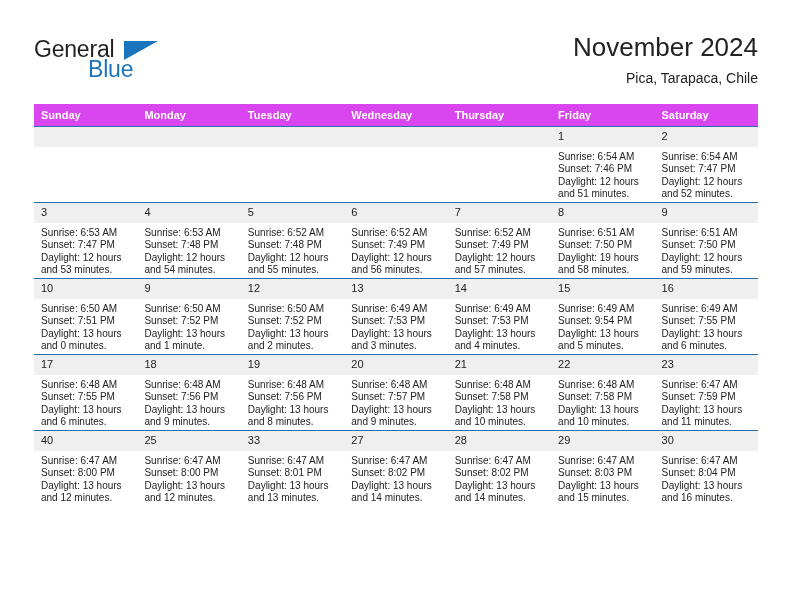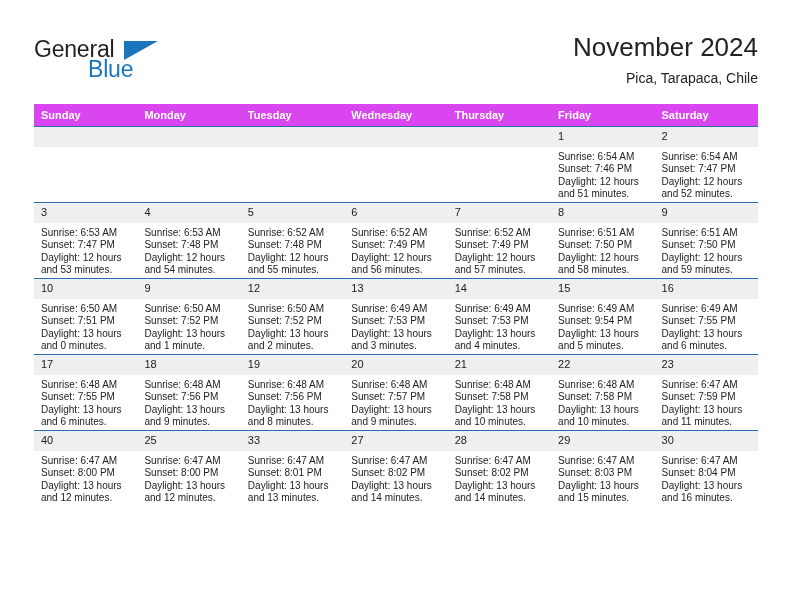--- a/index.html
+++ b/index.html
@@ -242,21 +242,21 @@
               <div>Sunrise: 6:52 AM</div>
               <div>Sunset: 7:49 PM</div>
               <div class="wrap">Daylight: 12 hours and 57 minutes.</div>
             </div>
           </td>
           <td>
             <div class="daynum">8</div>
             <div class="details">
               <div>Sunrise: 6:51 AM</div>
               <div>Sunset: 7:50 PM</div>
-              <div class="wrap">Daylight: 12 hours and 58 minutes.</div>
+              <div class="wrap">Daylight: 19 hours and 58 minutes.</div>
             </div>
           </td>
           <td>
             <div class="daynum">9</div>
             <div class="details">
               <div>Sunrise: 6:51 AM</div>
               <div>Sunset: 7:50 PM</div>
               <div class="wrap">Daylight: 12 hours and 59 minutes.</div>
             </div>
           </td>

